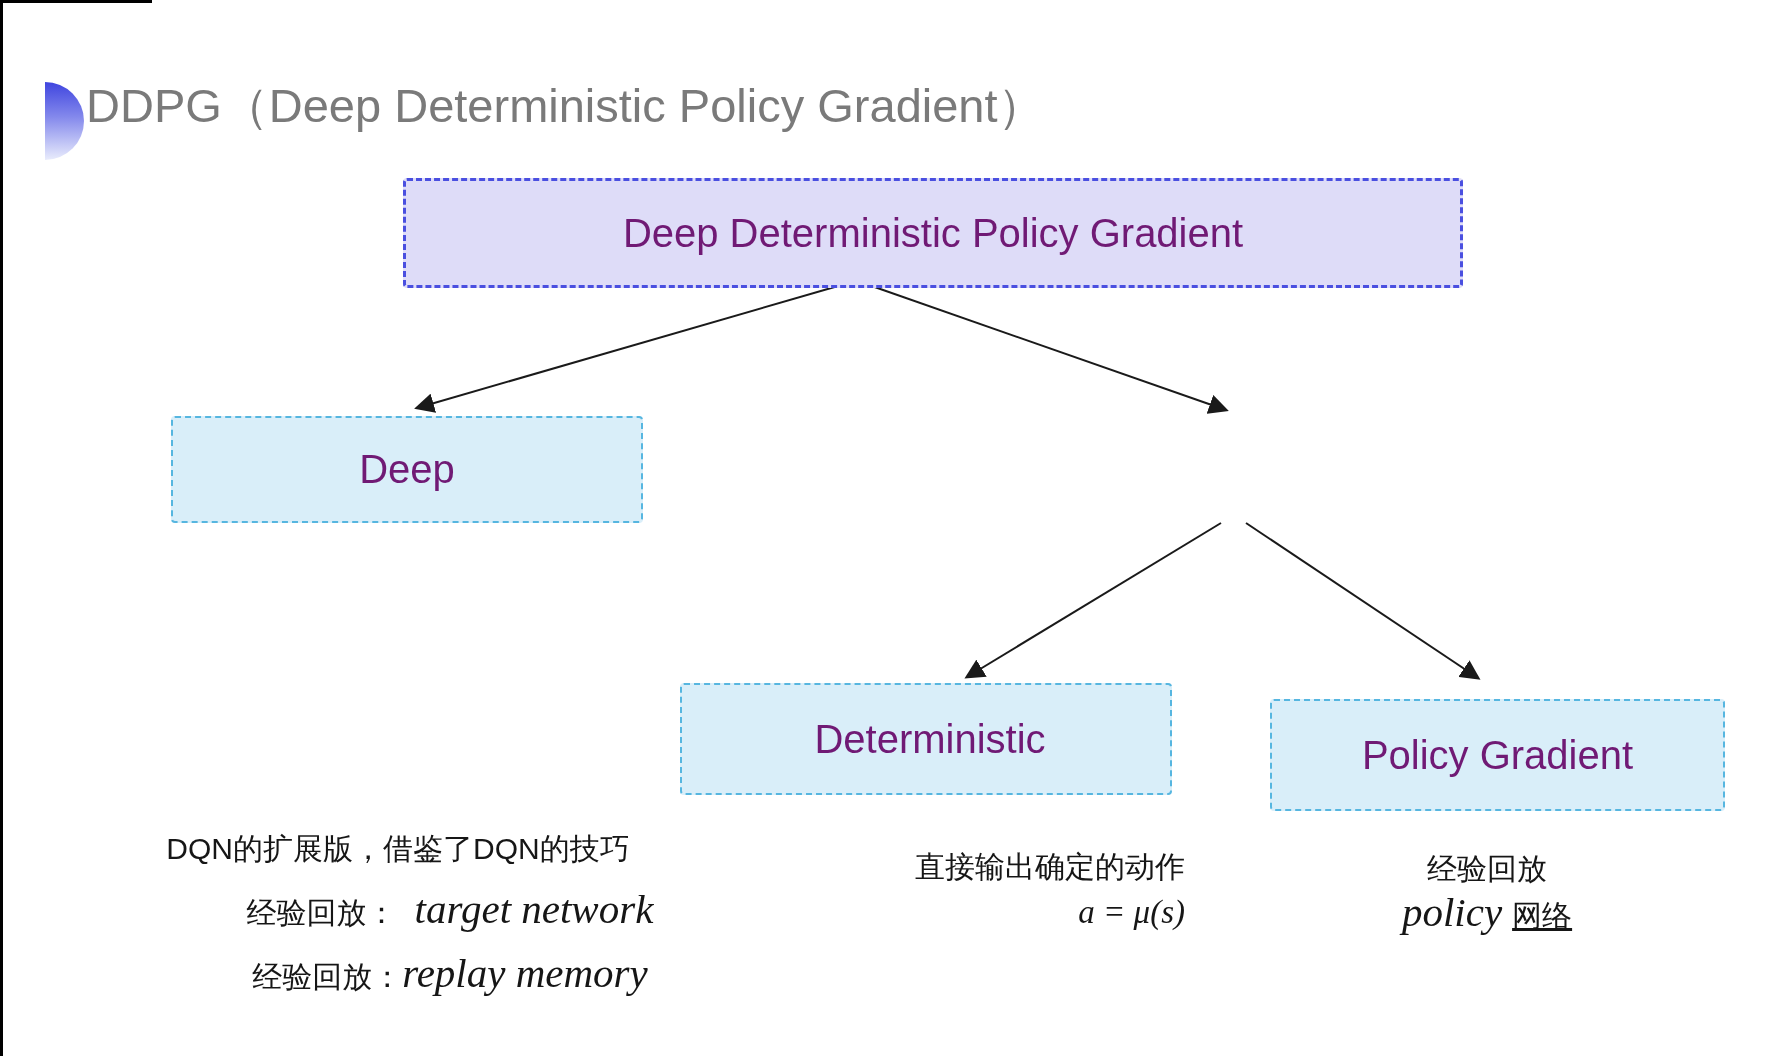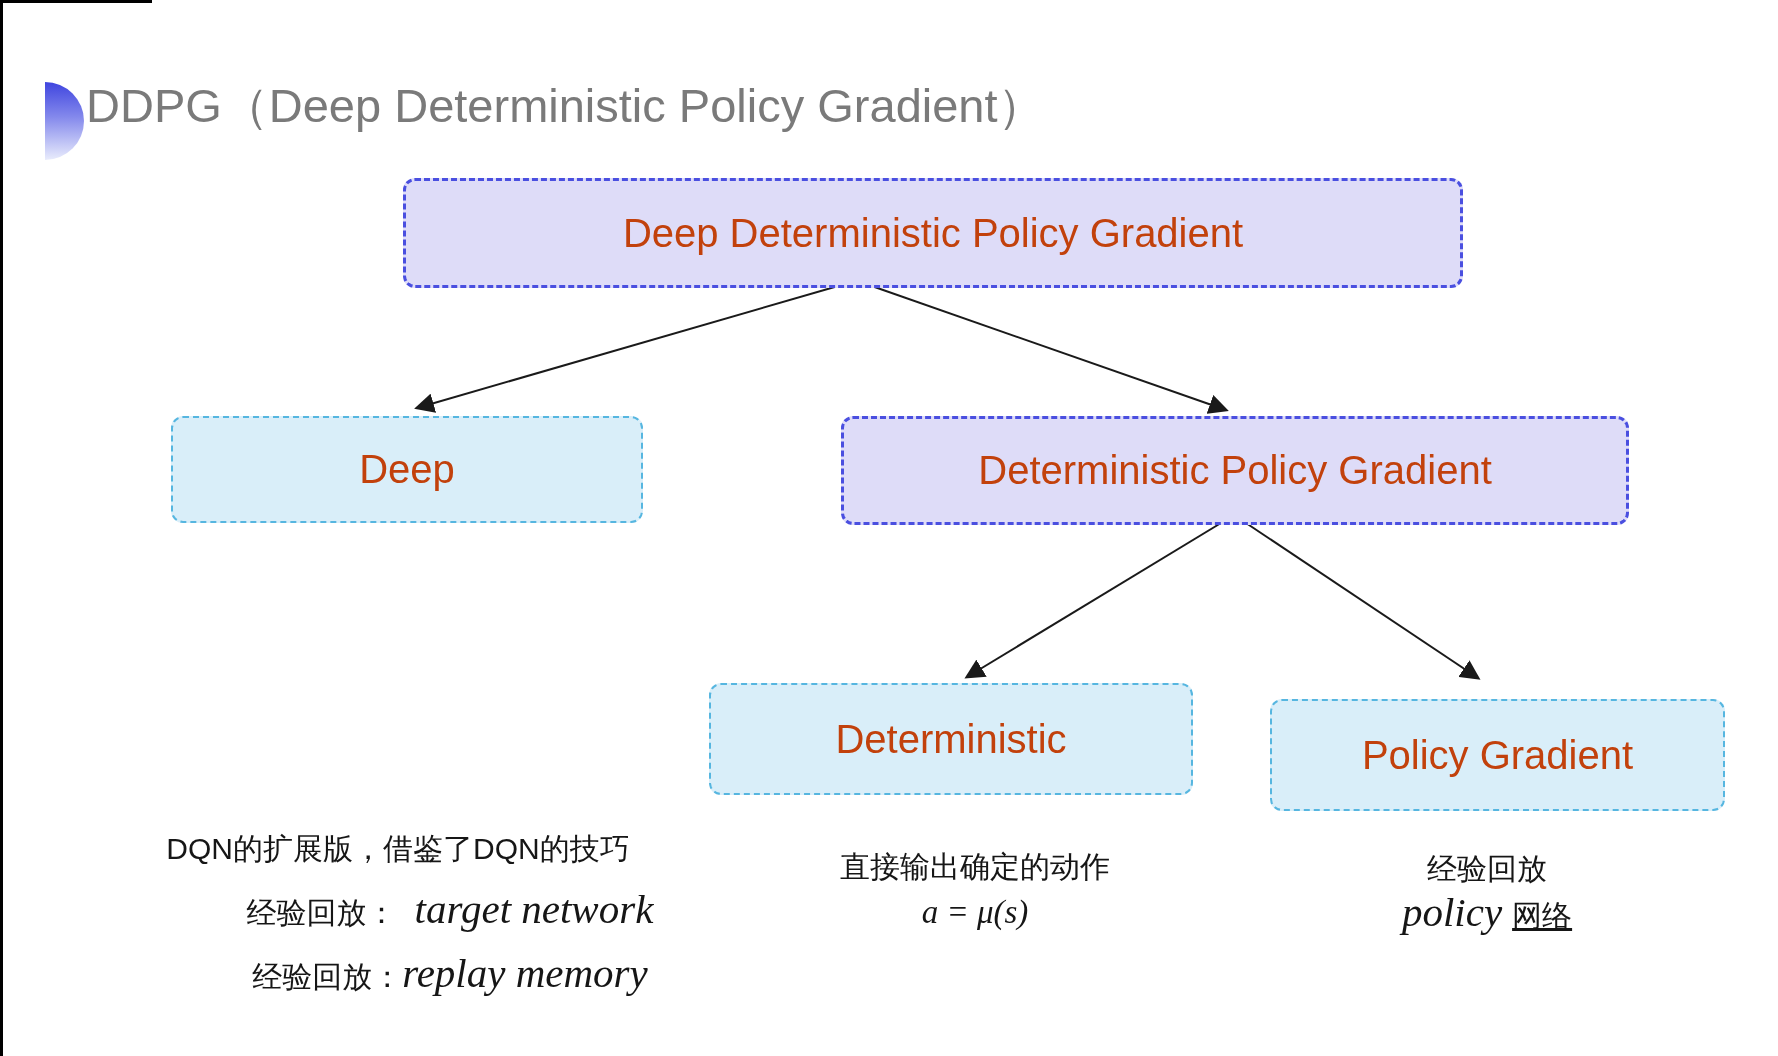--- a/index.html
+++ b/index.html
@@ -25,45 +25,45 @@
     position:absolute;left:86px;top:76px;
     font-size:47px;line-height:60px;font-weight:500;
     color:var(--title,#7a7a7a);
     letter-spacing:0px;white-space:nowrap;
   }
 
   
   .node{
     position:absolute;
     display:flex;align-items:center;justify-content:center;
-    border-radius:12px;
+    border-radius:4px;
     font-size:40px;
-    color:#c2410c;
+    color:#701a75;
     white-space:nowrap;
   }
   .node.purple{background:var(--purple-fill,#dedcf8);border:3px dashed var(--purple-border,#4a4fe0);}
   .node.cyan{background:var(--cyan-fill,#d9eef9);border:2px dashed var(--cyan-border,#56b6e0);}
   .node-ddpg{left:403px;top:178px;width:1054px;height:104px;}
   .node-deep{left:171px;top:416px;width:468px;height:103px;}
   .node-dpg{left:841px;top:416px;width:782px;height:103px;}
-  .node-det{left:709px;top:683px;width:480px;height:108px;}
+  .node-det{left:680px;top:683px;width:480px;height:108px;padding-left:8px;}
   .node-pg{left:1270px;top:683px;width:451px;height:108px;margin-top:16px;}
 
   
   #edges{position:absolute;left:0;top:0;width:1778px;height:1056px;pointer-events:none;}
   #edges line{stroke:var(--arrow,#1a1a1a);stroke-width:2;}
   #edges .head{fill:var(--arrow,#1a1a1a);}
 
   
   .note{position:absolute;text-align:center;font-size:30px;line-height:37px;color:#161616;}
   .note .row{margin-bottom:24px;white-space:nowrap;}
   .note-left{left:118px;top:830px;width:560px;}
   .note-left .indent{padding-left:104px;}
   .note-mid{left:765px;top:848px;width:420px;}
-  .note-mid .row{margin-bottom:9px;}
+  .note-mid .row{margin-bottom:9px;text-align:right;}
   .note-right{left:1277px;top:850px;width:420px;}
   .note-right .row{margin-bottom:7px;}
   .serif-it{font-family:"Liberation Serif","DejaVu Serif",serif;font-style:italic;font-size:41px;}
   .gap-left{margin-left:18px;}
   .cjk-gap{margin-left:10px;text-decoration:underline;}
   .formula{font-family:"Liberation Serif","DejaVu Serif",serif;font-style:italic;font-size:33px;}
 </style>
 </head>
 <body>
 
@@ -88,23 +88,20 @@
   </svg>
 
   <div class="node purple node-ddpg">
     <span>Deep Deterministic Policy Gradient</span>
   </div>
 
   <div class="node cyan node-deep">
     <span>Deep</span>
   </div>
 
-  <div class="node purple node-dpg">
-    <span>Deterministic Policy Gradient</span>
-  </div>
 
   <div class="node cyan node-det">
     <span>Deterministic</span>
   </div>
 
   <div class="node cyan node-pg">
     <span>Policy Gradient</span>
   </div>
 
   <div class="note note-left">

